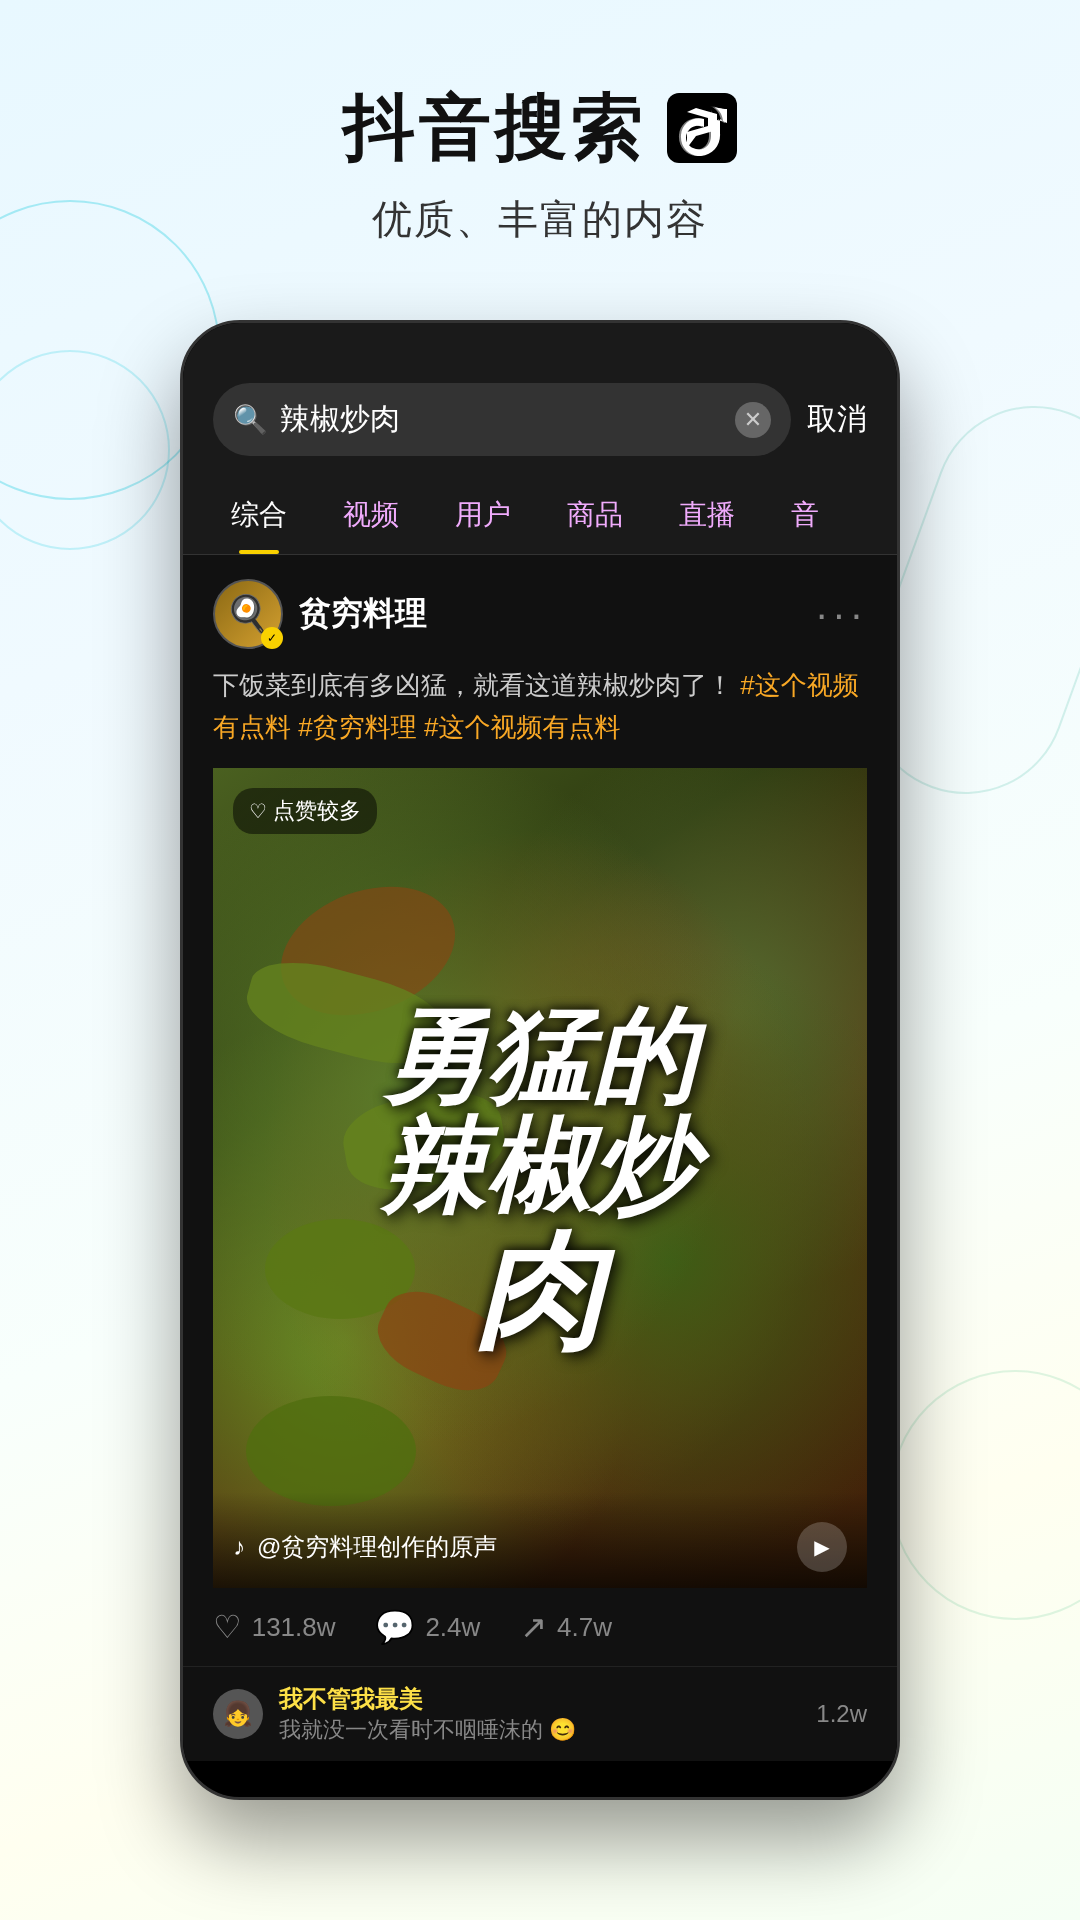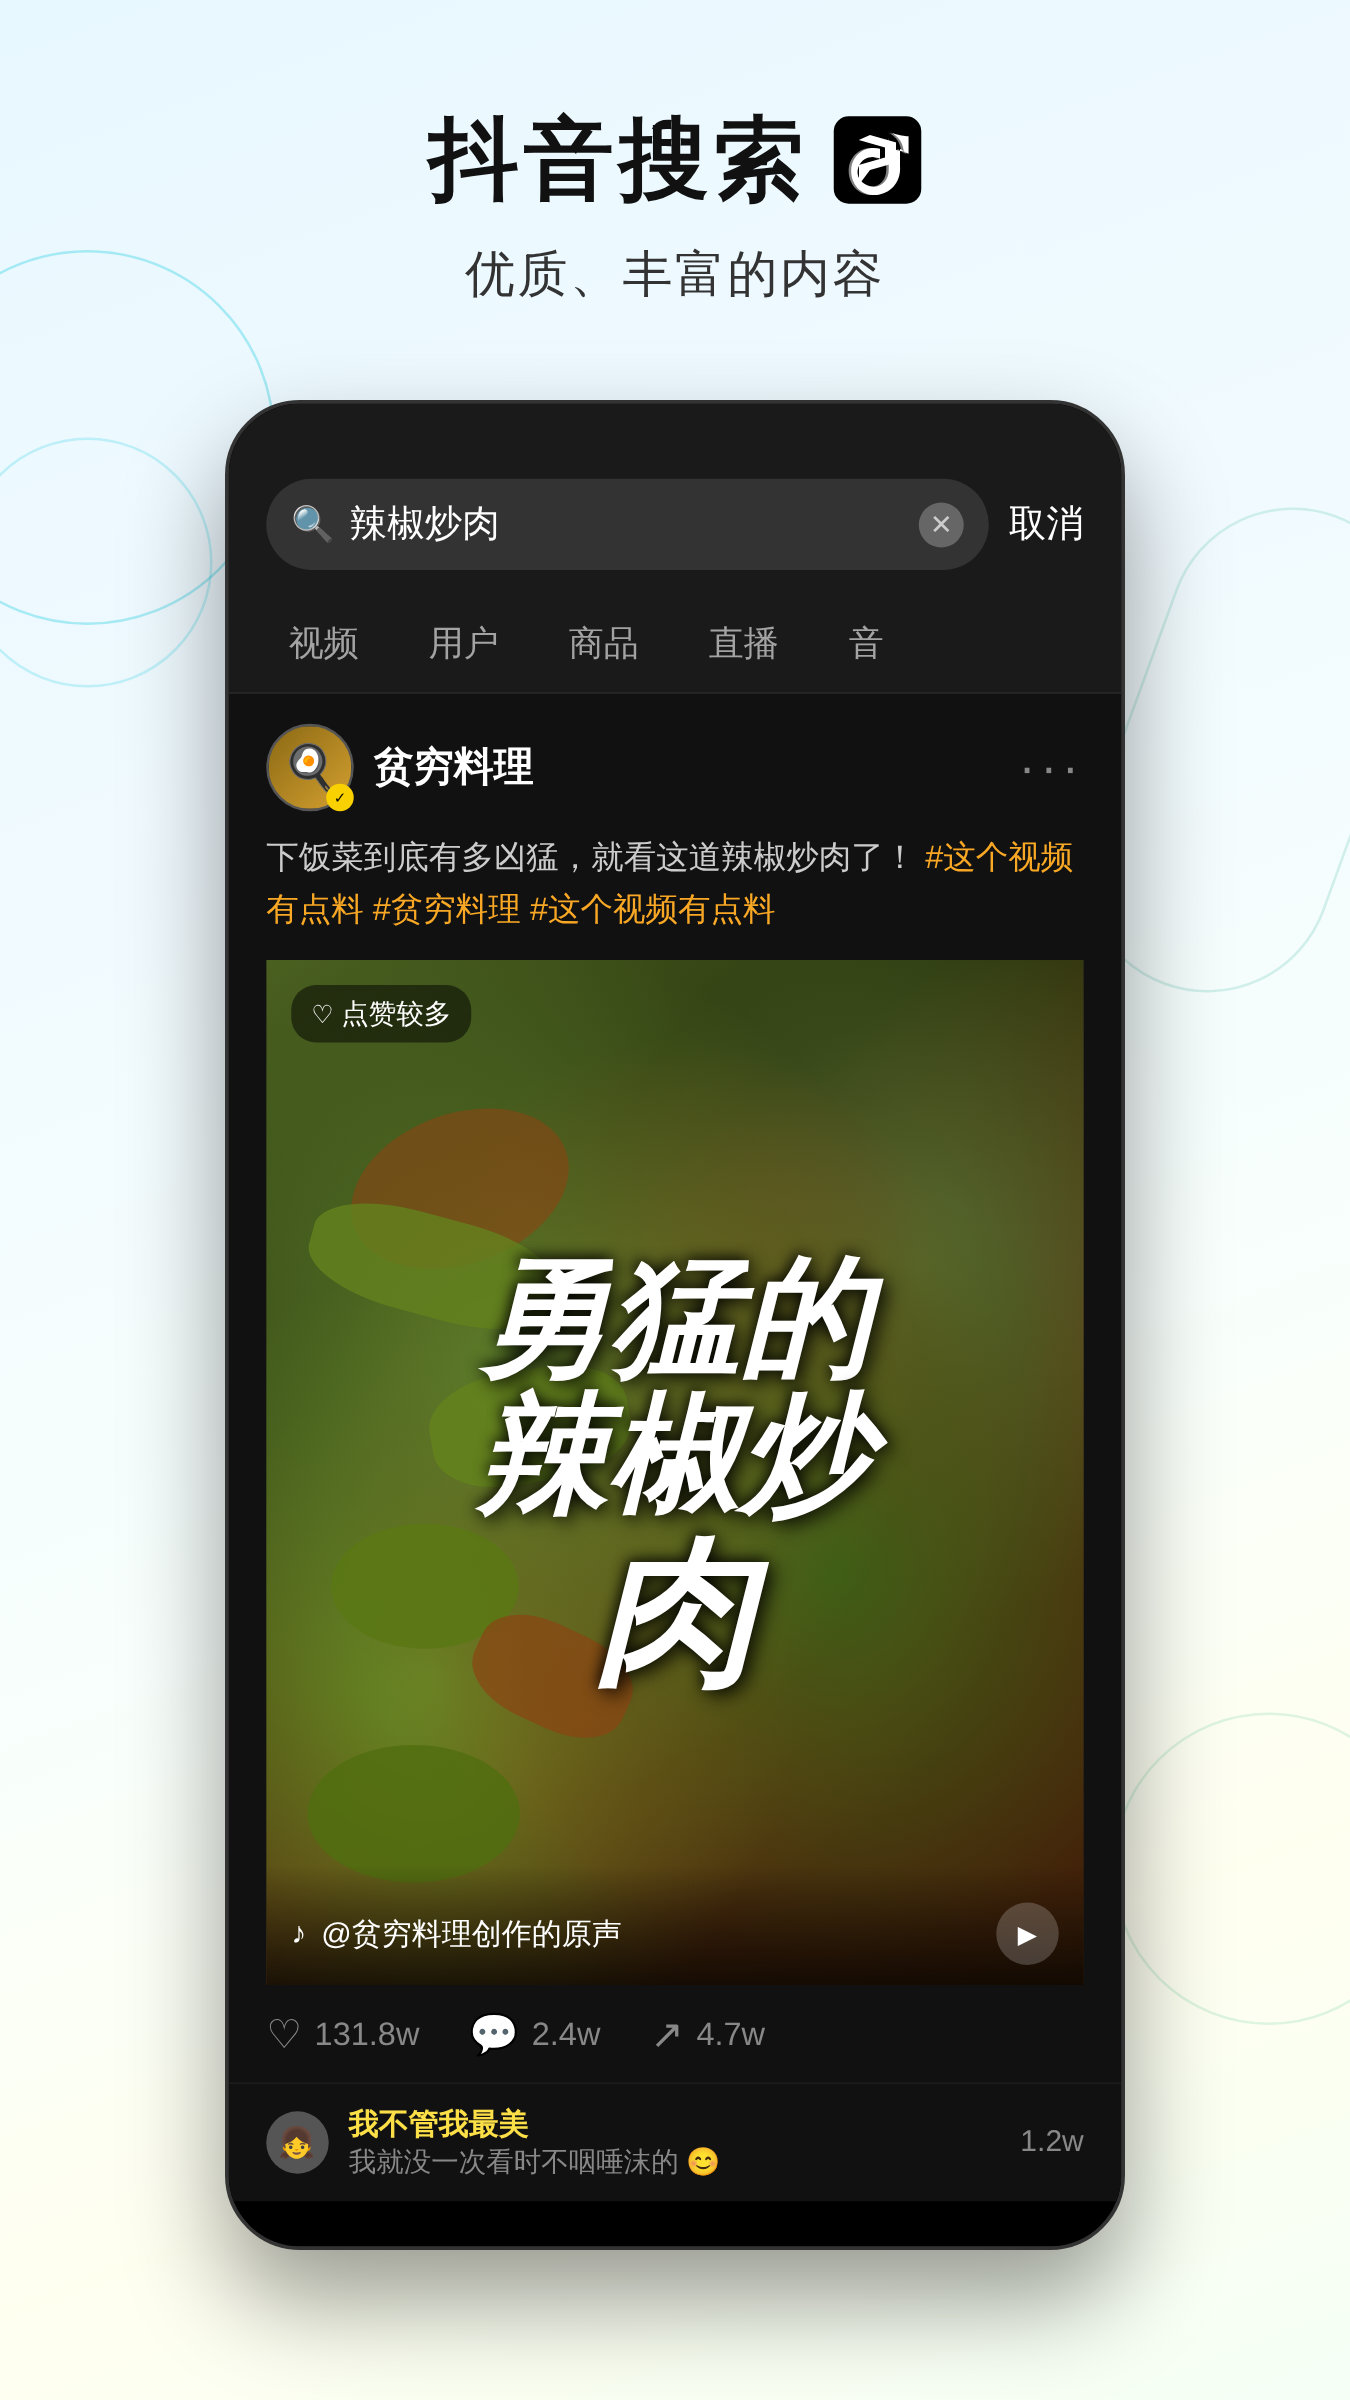--- a/index.html
+++ b/index.html
@@ -172,21 +172,21 @@
     .tabs {
       display: flex;
       background: #1a1a1a;
       padding: 0 20px;
       border-bottom: 1px solid #333;
     }
 
     .tab {
       padding: 20px 28px;
       font-size: 28px;
-      color: #a3a3a3;
+      color: #f0abfc;
       position: relative;
     }
 
     .tab.active {
       color: #fff;
     }
 
     .tab.active::after {
       content: '';
       position: absolute;
@@ -468,20 +468,23 @@
       <div class="search-area">
         <div class="search-box">
           <span class="search-icon-inner">🔍</span>
           <span class="search-text">辣椒炒肉</span>
           <div class="clear-btn">✕</div>
         </div>
         <div class="cancel-btn">取消</div>
       </div>
 
       <div class="tabs">
+        <div class="tab active">
+          <span>综合</span>
+        </div>
         <div class="tab">
           <span>视频</span>
         </div>
         <div class="tab">
           <span>用户</span>
         </div>
         <div class="tab">
           <span>商品</span>
         </div>
         <div class="tab">

